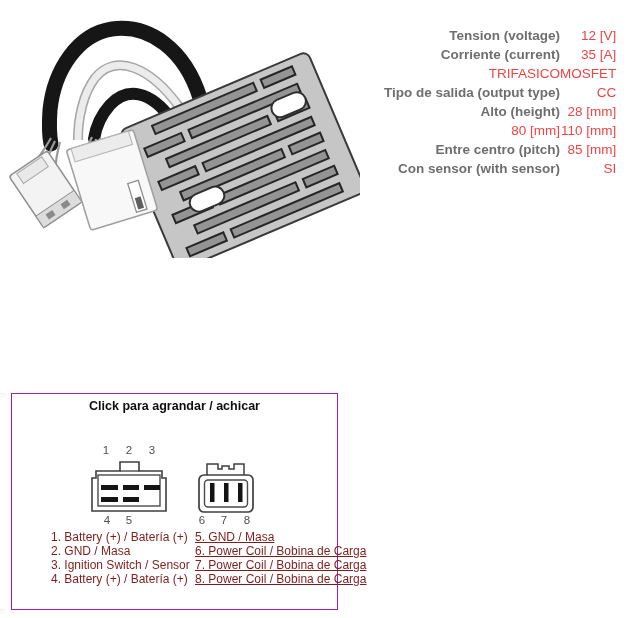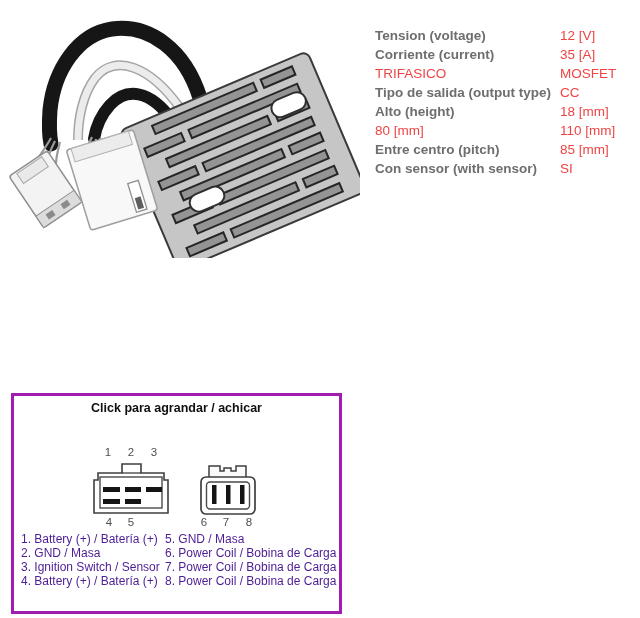--- a/index.html
+++ b/index.html
@@ -5,37 +5,37 @@
   html,body{margin:0;padding:0;background:#fff;}
   .page{position:relative;width:640px;height:618px;background:#ffffff;
         font-family:"Liberation Sans",sans-serif;overflow:hidden;}
 
   
   .photo{position:absolute;left:0;top:8px;width:360px;height:250px;}
 
   
   .specs{position:absolute;left:375px;top:26px;display:grid;
          grid-template-columns:185px auto;column-gap:0;
-         font-size:13.5px;line-height:19px;white-space:nowrap;}
+         font-size:13.5px;line-height:19px;white-space:nowrap;text-align:right;}
   .specs .lbl{font-weight:bold;color:#6e6e6e;}
   .specs .val{color:#ef4444;}
 
   
   .diagram{position:absolute;left:11px;top:393px;width:325px;height:215px;
-           border:3px solid #a21caf;background:#fff;cursor:pointer;}
+           border:1px solid #a21caf;background:#fff;cursor:pointer;}
   .dtitle{position:absolute;top:5px;left:0;width:100%;text-align:center;
           font-weight:bold;font-size:12.5px;color:#0f0f0f;}
   .pin{position:absolute;font-size:11.5px;color:#4f4f4f;
        transform:translateX(-50%);}
   .connA{position:absolute;left:78px;top:66px;}
   .connB{position:absolute;left:186px;top:66px;}
-  .legend{position:absolute;top:136px;font-size:12px;color:#4c1d95;
-          line-height:14px;white-space:nowrap;}
+  .legend{position:absolute;top:136px;font-size:12px;color:#7f1d1d;
+          line-height:14px;white-space:nowrap;margin-left:32px;}
   .legend.c1{left:7px;}
-  .legend.c2{left:151px;}
+  .legend.c2{left:151px;text-decoration:underline;}
 </style>
 </head>
 <body>
 
 <div class="page">
 
   <div class="photo">
     <svg width="360" height="250" viewBox="0 0 360 250">
 
       <path d="M180,100 C150,58 115,45 95,70 C83,86 78,110 78,132" stroke="#a5a5a5" stroke-width="10" fill="none"></path>
@@ -98,21 +98,21 @@
   <div class="specs">
     <div class="lbl">Tension (voltage)</div>
     <div class="val">12 [V]</div>
     <div class="lbl">Corriente (current)</div>
     <div class="val">35 [A]</div>
     <div class="val">TRIFASICO</div>
     <div class="val">MOSFET</div>
     <div class="lbl">Tipo de salida (output type)</div>
     <div class="val">CC</div>
     <div class="lbl">Alto (height)</div>
-    <div class="val">18 [mm]</div>
+    <div class="val">28 [mm]</div>
     <div class="val">80 [mm]</div>
     <div class="val">110 [mm]</div>
     <div class="lbl">Entre centro (pitch)</div>
     <div class="val">85 [mm]</div>
     <div class="lbl">Con sensor (with sensor)</div>
     <div class="val">SI</div>
   </div>
 
   <div class="diagram">
     <div class="dtitle">Click para agrandar / achicar</div>

